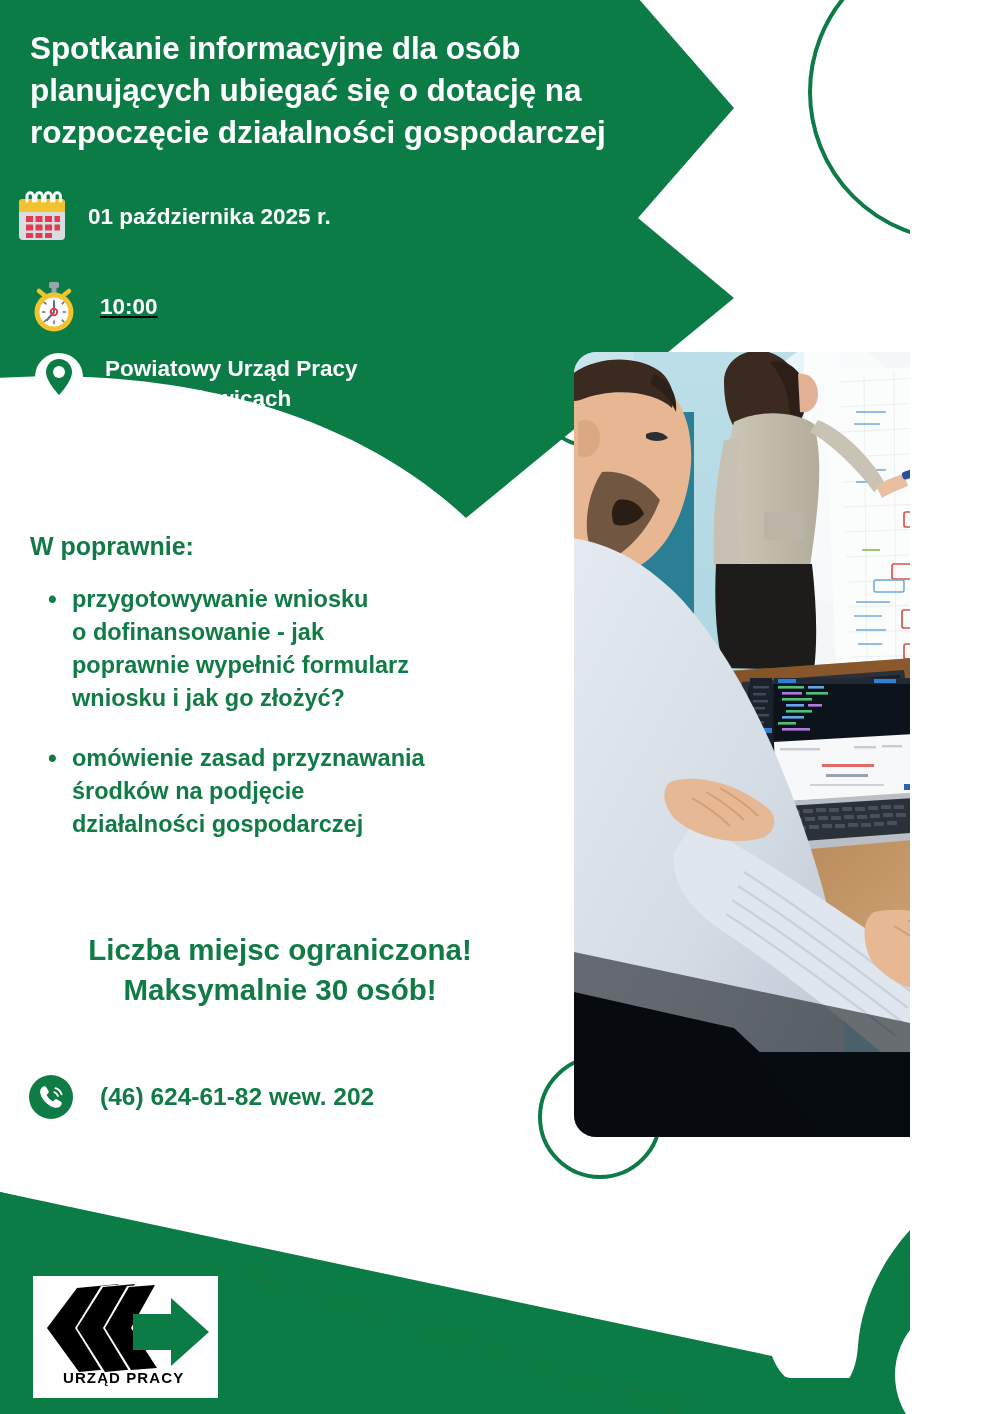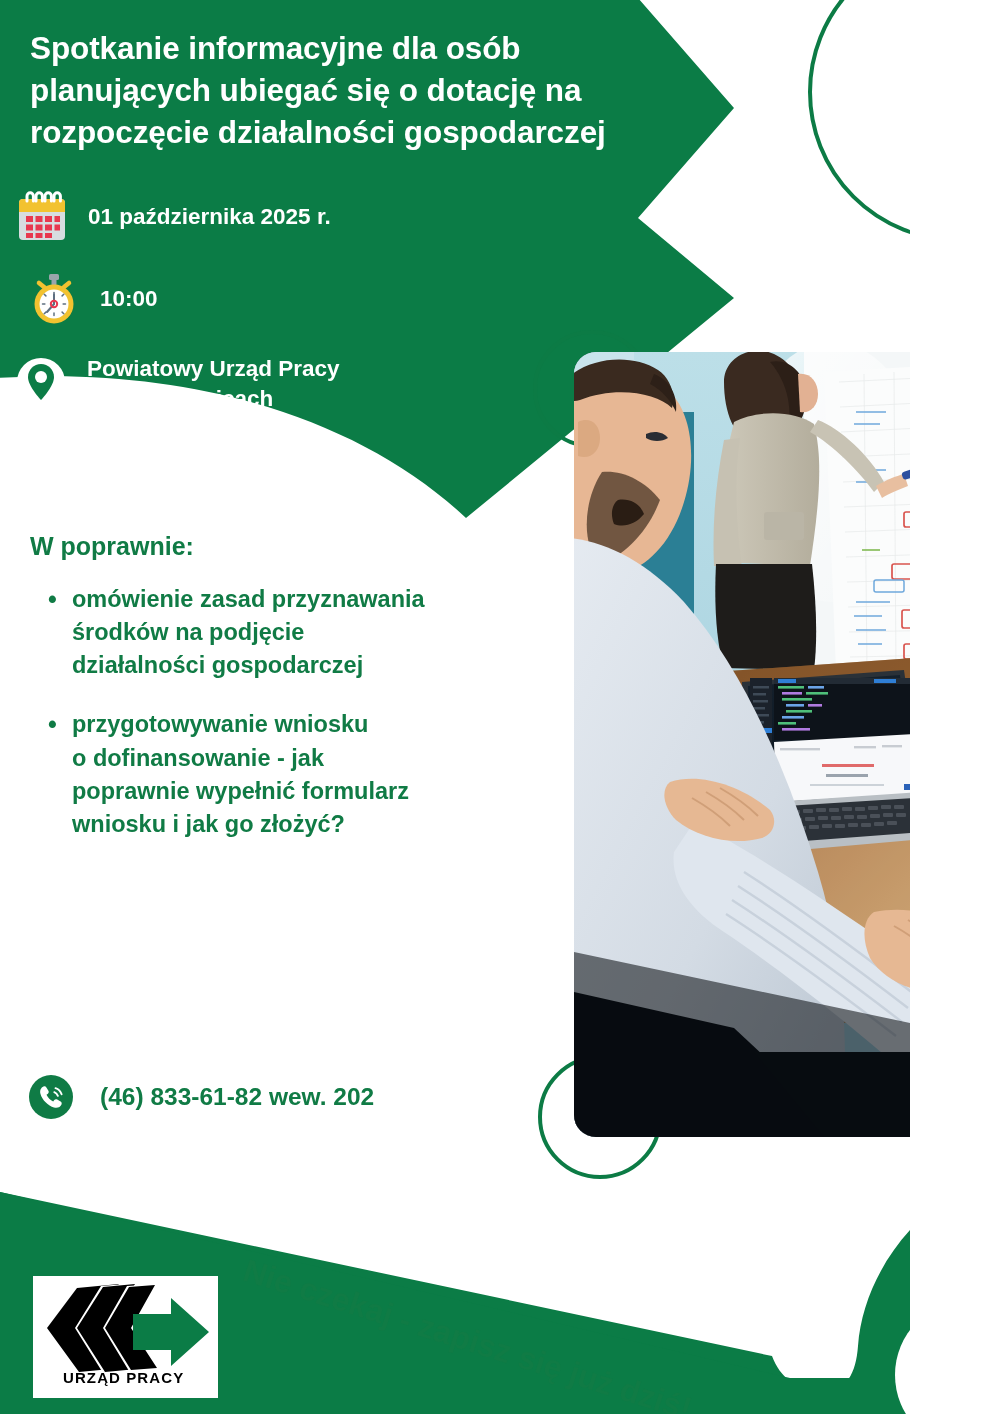--- a/index.html
+++ b/index.html
@@ -80,22 +80,22 @@
     z-index: 6;
   }
   .info-text {
     color: #ffffff;
     font-size: 22.5px;
     font-weight: bold;
     line-height: 1.32;
     white-space: pre-line;
   }
   #row-date { left: 16px; top: 190px; }
-  #row-time { left: 28px; top: 272px; }
-  #row-place { left: 15px; top: 350px; align-items: center; }
+  #row-time { left: 28px; top: 280px; text-decoration: underline; }
+  #row-place { left: 33px; top: 350px; align-items: flex-start; }
   #row-place .info-text { padding-top: 4px; }
 
   .icon-box {
     width: 52px;
     height: 54px;
     flex: 0 0 52px;
     position: relative;
   }
 
   
@@ -536,47 +536,49 @@
 
       <path d="M0,640 L160,676 L250,760 L250,785 L0,785 Z" fill="#0a0f14"></path>
       <path d="M180,700 L426,700 L426,785 L250,785 Z" fill="#0b1015"></path>
       <path d="M0,600 L426,690 L426,785 L0,785 Z" fill="#060a0d" opacity="0.55"></path>
     </svg>
   </div>
 
   <div id="programme-heading">W poprawnie:</div>
 
   <ul id="programme-list">
-    <li>omówienie zasad przyznawania
-środków na podjęcie
-działalności gospodarczej</li>
     <li>przygotowywanie wniosku
 o dofinansowanie - jak
 poprawnie wypełnić formularz
 wniosku i jak go złożyć?</li>
+    <li>omówienie zasad przyznawania
+środków na podjęcie
+działalności gospodarczej</li>
   </ul>
 
+  <div id="limit-note">Liczba miejsc ograniczona!
+Maksymalnie 30 osób!</div>
 
   <div id="phone-row">
     <div class="icon-box" style="width:46px;height:46px;flex:0 0 46px;">
       <svg viewBox="0 0 46 46" width="46" height="46">
         <circle cx="23" cy="23" r="22" fill="#0f7b45"></circle>
         <path d="M15.5,12.5 C13,13.5 11.5,16.5 12.5,20 C14,25.8 20.2,32 26,33.5
                  C29.5,34.5 32.5,33 33.5,30.5 C34,29.3 33.6,28.2 32.6,27.6
                  L29.2,25.6 C28.2,25 27,25.2 26.3,26.1 L25.2,27.5
                  C22.4,26.2 19.8,23.6 18.5,20.8 L19.9,19.7
                  C20.8,19 21,17.8 20.4,16.8 L18.4,13.4
                  C17.8,12.4 16.7,12 15.5,12.5 Z" fill="#ffffff"></path>
         <g fill="none" stroke="#ffffff" stroke-width="1.9" stroke-linecap="round">
           <path d="M27.5,14.2 C30.4,15.2 32.6,17.4 33.6,20.3"></path>
           <path d="M26.3,18.2 C28,18.9 29.2,20.1 29.9,21.8"></path>
         </g>
       </svg>
     </div>
-    <div id="phone-text">(46) 833-61-82 wew. 202</div>
+    <div id="phone-text">(46) 624-61-82 wew. 202</div>
   </div>
 
   <svg id="footer-shape" viewBox="0 0 1000 240" preserveAspectRatio="none">
     <path d="M0,14 L0,240 L1000,240 L1000,0
              C 1000,0 980,2 958,14
              C 900,46 862,110 858,168
              C 856,196 846,212 826,214
              C 800,216 780,200 772,178 Z" fill="#0b7c46"></path>
     <path d="M0,14 L790,200 L1000,200 L1000,240 L0,240 Z" fill="#0b7c46"></path>
   </svg>

